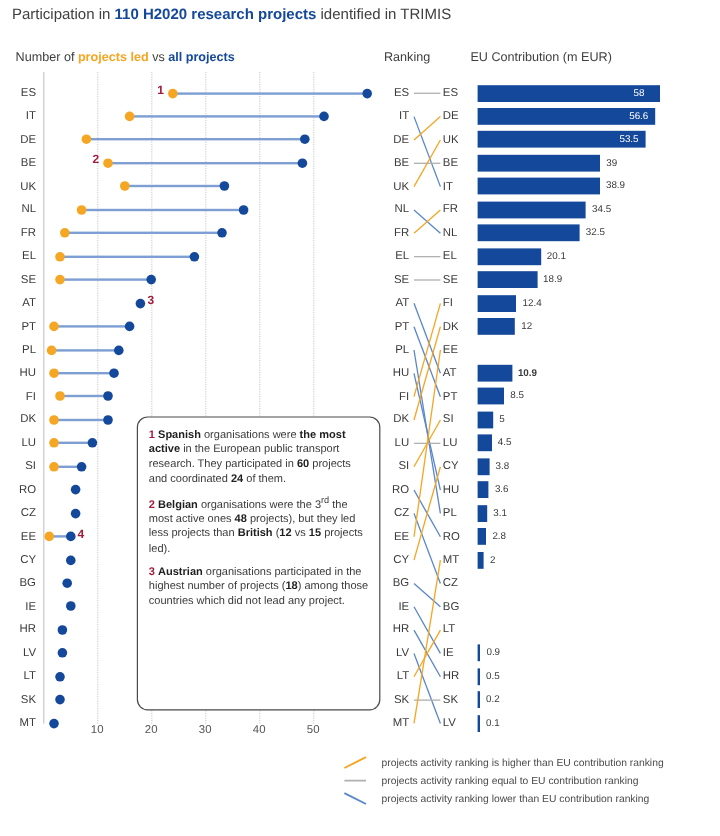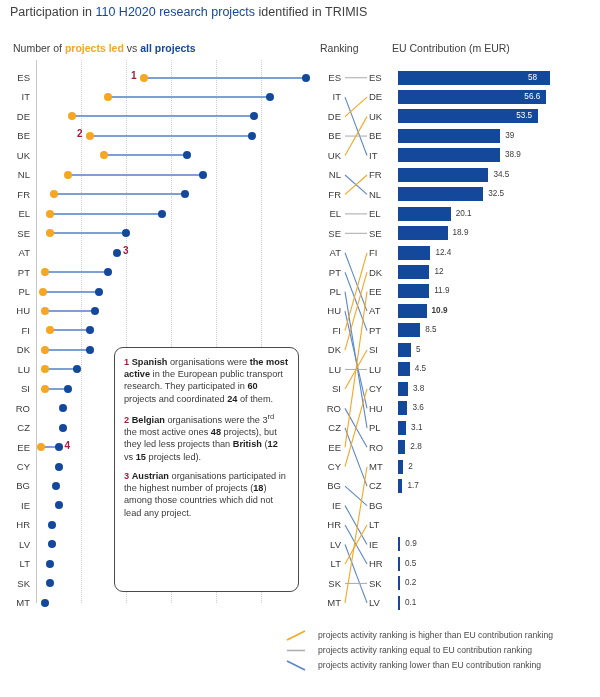--- a/index.html
+++ b/index.html
@@ -7,21 +7,21 @@
     width:600px;height:697px;background:#ffffff;
     font-family:"Liberation Sans","DejaVu Sans",sans-serif;
     color:#333;overflow:hidden;position:relative;
   }
   #root{position:relative;width:600px;height:697px;}
 
   .title{
     position:absolute;left:10px;top:5px;width:580px;
     font-size:12.5px;color:#404040;white-space:nowrap;
   }
-  .title b{color:#14489b;font-weight:normal;}
+  .title b{color:#14489b;font-weight:bold;}
 
   .sub{position:absolute;font-size:10.5px;color:#404040;white-space:nowrap;}
   .sub-left{left:13px;top:42px;}
   .sub-left .or{color:#f5a623;font-weight:bold;}
   .sub-left .bl{color:#14489b;font-weight:bold;}
   .sub-rank{left:320px;top:42px;}
   .sub-eu{left:392px;top:42px;}
 
   
   .dumbbell{position:absolute;left:0;top:60px;width:310px;height:550px;}
@@ -36,21 +36,21 @@
   .dot{position:absolute;width:8px;height:8px;border-radius:50%;top:8.6px;}
   .dot.led{background:#f5a623;}
   .dot.all{background:#14489b;}
   .cal{position:absolute;font-size:10px;font-weight:bold;color:#a31c3c;top:5px;}
 
   .xaxis{position:absolute;left:0;top:603px;width:310px;height:16px;}
   .xtick{position:absolute;font-size:9.5px;color:#555;transform:translateX(-50%);}
 
   
   .callout{
-    position:absolute;left:114px;top:347px;width:185px;height:245px;
+    position:absolute;left:114px;top:347px;width:203px;height:245px;
     border:1.4px solid #4a4a4a;border-radius:9px;background:#ffffff;
     box-sizing:border-box;padding:8px 9px;font-size:9.2px;line-height:1.33;
     color:#3a3a3a;
   }
   .callout p{margin:0 0 7px 0;}
   .callout p:last-child{margin-bottom:0;}
   .callout .num{color:#a31c3c;font-weight:bold;}
   .callout b{color:#1f1f1f;font-weight:bold;}
 
   
@@ -238,20 +238,27 @@
         <div class="dot all" style="left: 45.5px;"></div>
       </div>
       <div class="d-row" style="top: 510.7px;">
         <div class="d-label">SK</div>
         <div class="dot all" style="left: 45.5px;"></div>
       </div>
       <div class="d-row" style="top: 530.15px;">
         <div class="d-label">MT</div>
         <div class="dot all" style="left: 41px;"></div>
       </div>
+    </div>
+  <div class="xaxis" id="xaxis">
+      <span class="xtick" style="left: 81px;">10</span>
+      <span class="xtick" style="left: 126px;">20</span>
+      <span class="xtick" style="left: 171px;">30</span>
+      <span class="xtick" style="left: 216px;">40</span>
+      <span class="xtick" style="left: 261px;">50</span>
     </div>
 
   <div class="callout" id="callout">
       <p><span class="num">1</span> <b>Spanish</b> organisations were <b>the most active</b> in the European public transport research. They participated in <b>60</b> projects and coordinated <b>24</b> of them.</p>
       <p><span class="num">2</span> <b>Belgian</b> organisations were the 3<sup>rd</sup> the most active ones <b>48</b> projects), but they led less projects than <b>British</b> (<b>12</b> vs <b>15</b> projects led).</p>
       <p><span class="num">3</span> <b>Austrian</b> organisations participated in the highest number of projects (<b>18</b>) among those countries which did not lead any project.</p>
     </div>
 
   <div class="ranking" id="ranking">
     <svg class="slopes" id="slopes" viewBox="0 0 80 550" preserveAspectRatio="none">
@@ -380,24 +387,20 @@
         <div class="b-val" style="left: 54.531px;">18.9</div>
       </div>
       <div class="b-row" style="top: 180.05px;">
         <div class="bar" style="left: 0px; width: 32.4966px;"></div>
         <div class="b-val" style="left: 37.4966px;">12.4</div>
       </div>
       <div class="b-row" style="top: 199.5px;">
         <div class="bar" style="left: 0px; width: 31.4483px;"></div>
         <div class="b-val" style="left: 36.4483px;">12</div>
       </div>
-      <div class="b-row" style="top: 218.95px;">
-        <div class="bar" style="left: 0px; width: 31.1862px;"></div>
-        <div class="b-val" style="left: 36.1862px;">11.9</div>
-      </div>
       <div class="b-row" style="top: 238.4px;">
         <div class="bar" style="left: 0px; width: 28.5655px;"></div>
         <div class="b-val" style="left: 33.5655px; font-weight: bold;">10.9</div>
       </div>
       <div class="b-row" style="top: 257.85px;">
         <div class="bar" style="left: 0px; width: 22.2759px;"></div>
         <div class="b-val" style="left: 27.2759px;">8.5</div>
       </div>
       <div class="b-row" style="top: 277.3px;">
         <div class="bar" style="left: 0px; width: 13.1034px;"></div>
@@ -419,24 +422,20 @@
         <div class="bar" style="left: 0px; width: 8.12414px;"></div>
         <div class="b-val" style="left: 13.1241px;">3.1</div>
       </div>
       <div class="b-row" style="top: 374.55px;">
         <div class="bar" style="left: 0px; width: 7.33793px;"></div>
         <div class="b-val" style="left: 12.3379px;">2.8</div>
       </div>
       <div class="b-row" style="top: 394px;">
         <div class="bar" style="left: 0px; width: 5.24138px;"></div>
         <div class="b-val" style="left: 10.2414px;">2</div>
-      </div>
-      <div class="b-row" style="top: 413.45px;">
-        <div class="bar" style="left: 0px; width: 4.45517px;"></div>
-        <div class="b-val" style="left: 9.45517px;">1.7</div>
       </div>
       <div class="b-row" style="top: 471.8px;">
         <div class="bar" style="left: 0px; width: 2.35862px;"></div>
         <div class="b-val" style="left: 7.35862px;">0.9</div>
       </div>
       <div class="b-row" style="top: 491.25px;">
         <div class="bar" style="left: 0px; width: 2px;"></div>
         <div class="b-val" style="left: 7px;">0.5</div>
       </div>
       <div class="b-row" style="top: 510.7px;">

